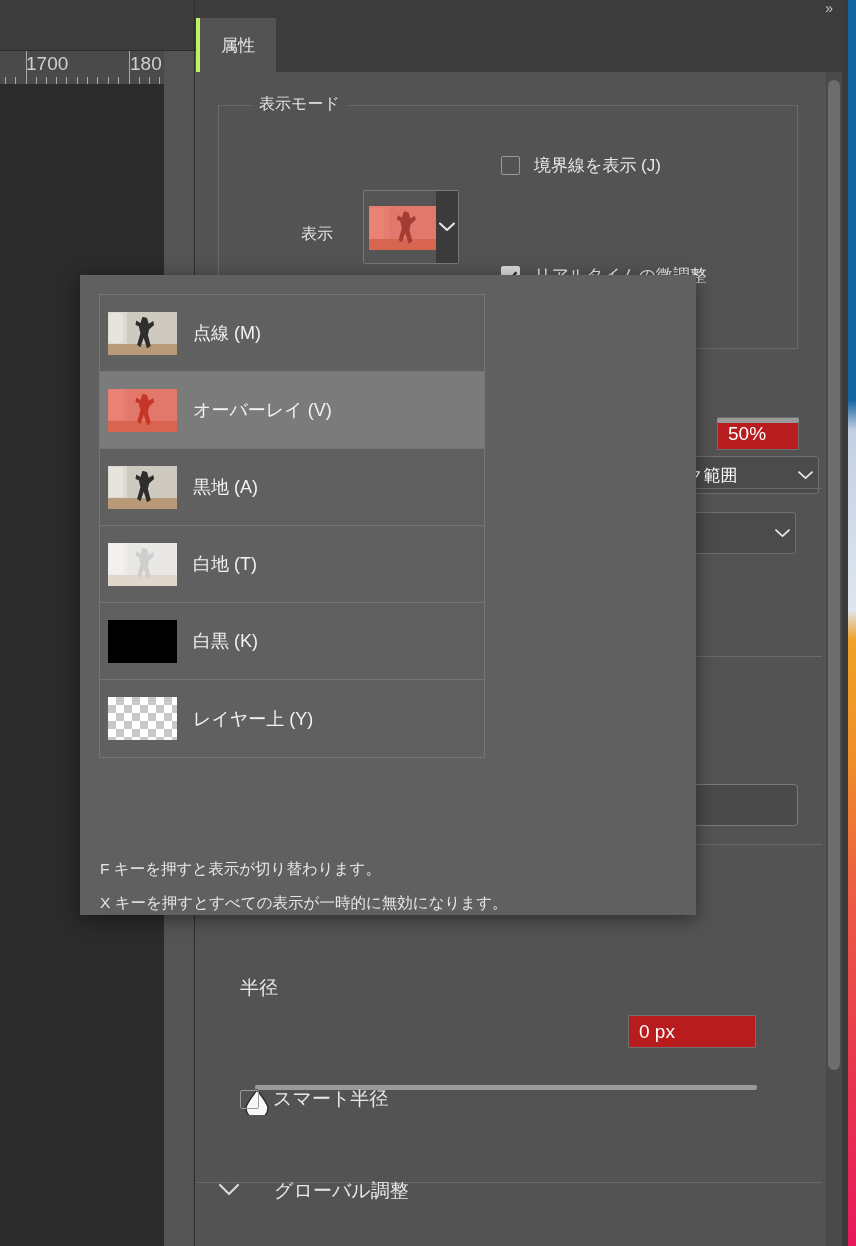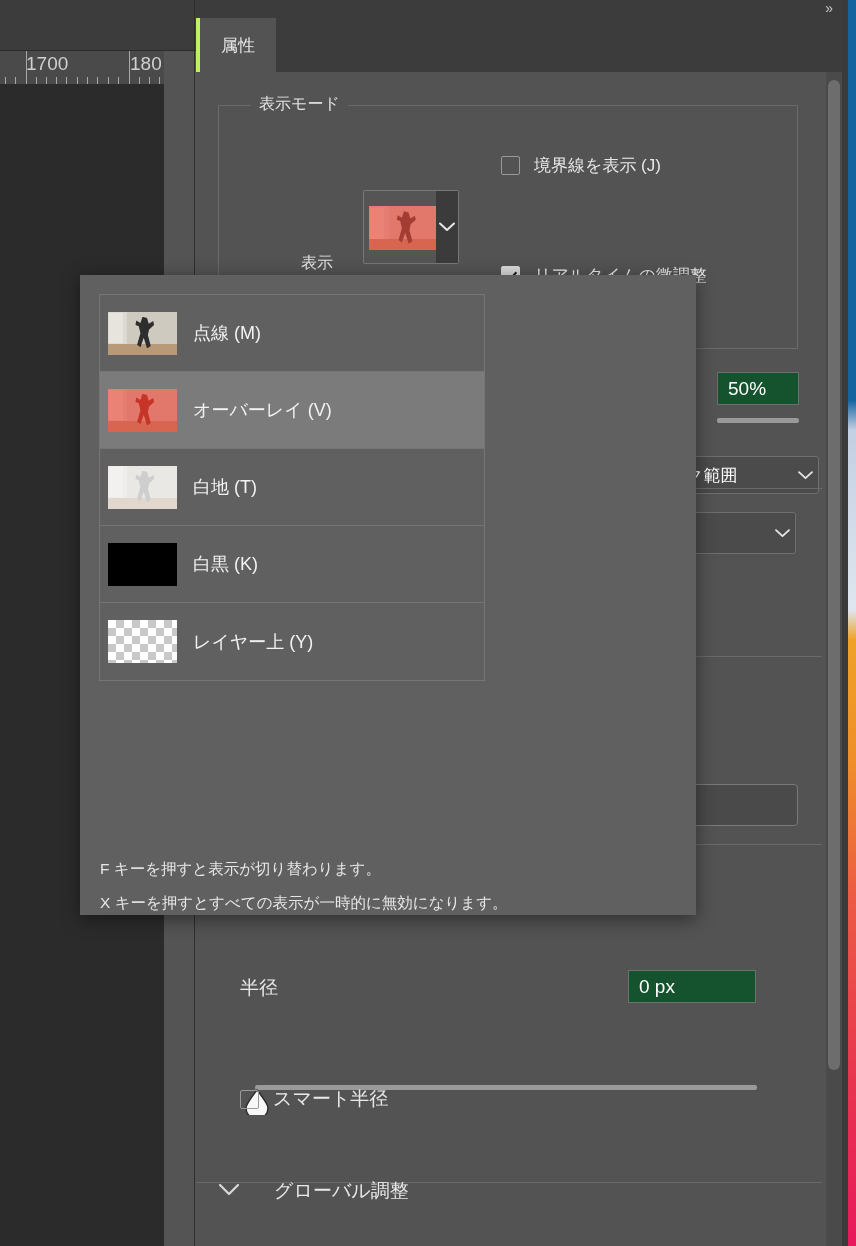--- a/index.html
+++ b/index.html
@@ -128,21 +128,20 @@
     color: #e4e4e4;
     font-size: 16px;
     white-space: nowrap;
   }
 
   .view-label {
     position: absolute;
     left: 82px; top: 118px;
     color: #e4e4e4;
     font-size: 16px;
-    margin-top: 29px;
   }
   .view-combo {
     position: absolute;
     left: 144px; top: 84px;
     width: 96px; height: 74px;
     background: #555;
     border: 1px solid #787878;
     border-radius: 2px;
     box-sizing: border-box;
   }
@@ -190,27 +189,28 @@
   }
   .chk-label {
     color: #e8e8e8;
     font-size: 17px;
     white-space: nowrap;
   }
 
   
   .num-field {
     position: absolute;
-    background: #14532d;
+    background: #b91c1c;
     border: 1px solid #6f6f6f;
     color: #ffffff;
     font-size: 19px;
     display: flex; align-items: center;
     padding-left: 10px;
     box-sizing: border-box;
+    margin-top: 45px;
   }
   .slider-track {
     position: absolute;
     height: 5px;
     background: #9a9a9a;
     border-radius: 2px;
   }
 
   .combo {
     position: absolute;
@@ -531,20 +531,32 @@
               <div class="wall-r"></div>
             <div class="floor"></div>
               <div class="door"></div>
             <div class="figure" style="background:#8c1a12"></div>
           </div>
           <div class="tint-red"></div>
         </div>
         <div class="popup-text">オーバーレイ (V)</div>
       </div>
 
+      <div class="popup-item">
+        <div class="popup-thumb">
+          <div class="scene">
+            <div class="wall-l"></div>
+              <div class="wall-r"></div>
+            <div class="floor"></div>
+              <div class="door"></div>
+            <div class="figure"></div>
+          </div>
+        </div>
+        <div class="popup-text">黒地 (A)</div>
+      </div>
 
       <div class="popup-item">
         <div class="popup-thumb">
           <div class="scene">
             <div class="wall-l"></div>
               <div class="wall-r"></div>
             <div class="floor"></div>
               <div class="door"></div>
             <div class="figure" style="background:#7e7e7e"></div>
           </div>

